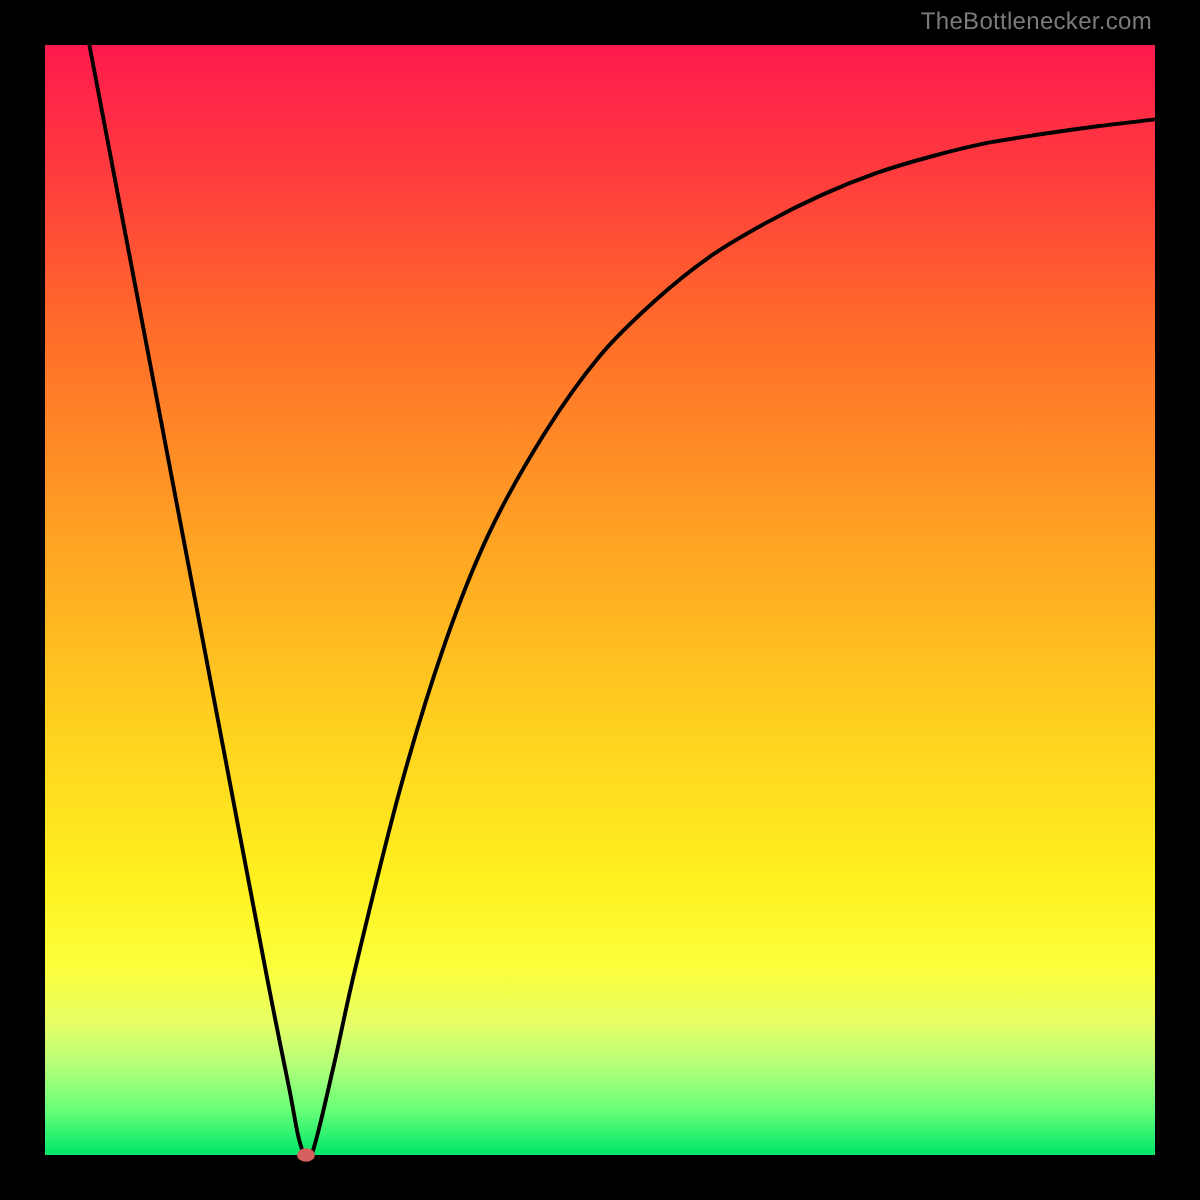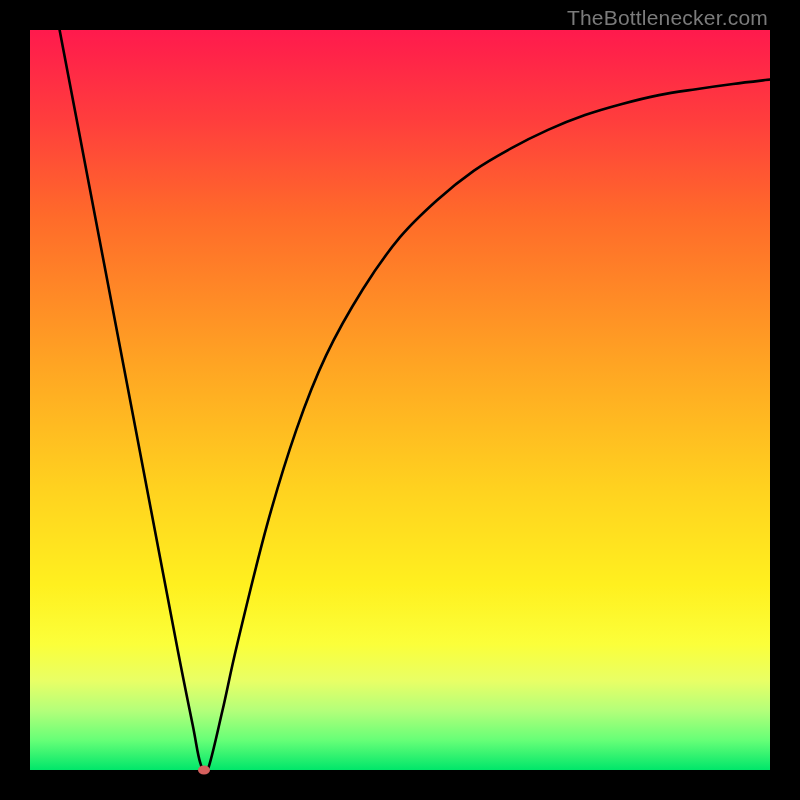--- a/index.html
+++ b/index.html
@@ -35,21 +35,21 @@
       #fbff3a 83%,
       #e8ff66 88%,
       #b3ff7a 92%,
       #66ff77 96%,
       #00e66a 100%);
   }
   .attribution {
     position: absolute;
     top: 6px;
     right: 32px;
-    font-size: 21px;
+    font-size: 16px;
     font-weight: 500;
     color: #7b7b7b;
     letter-spacing: 0.2px;
   }
   svg.curve {
     position: absolute;
     top: 30px;
     left: 30px;
     width: 740px;
     height: 740px;

